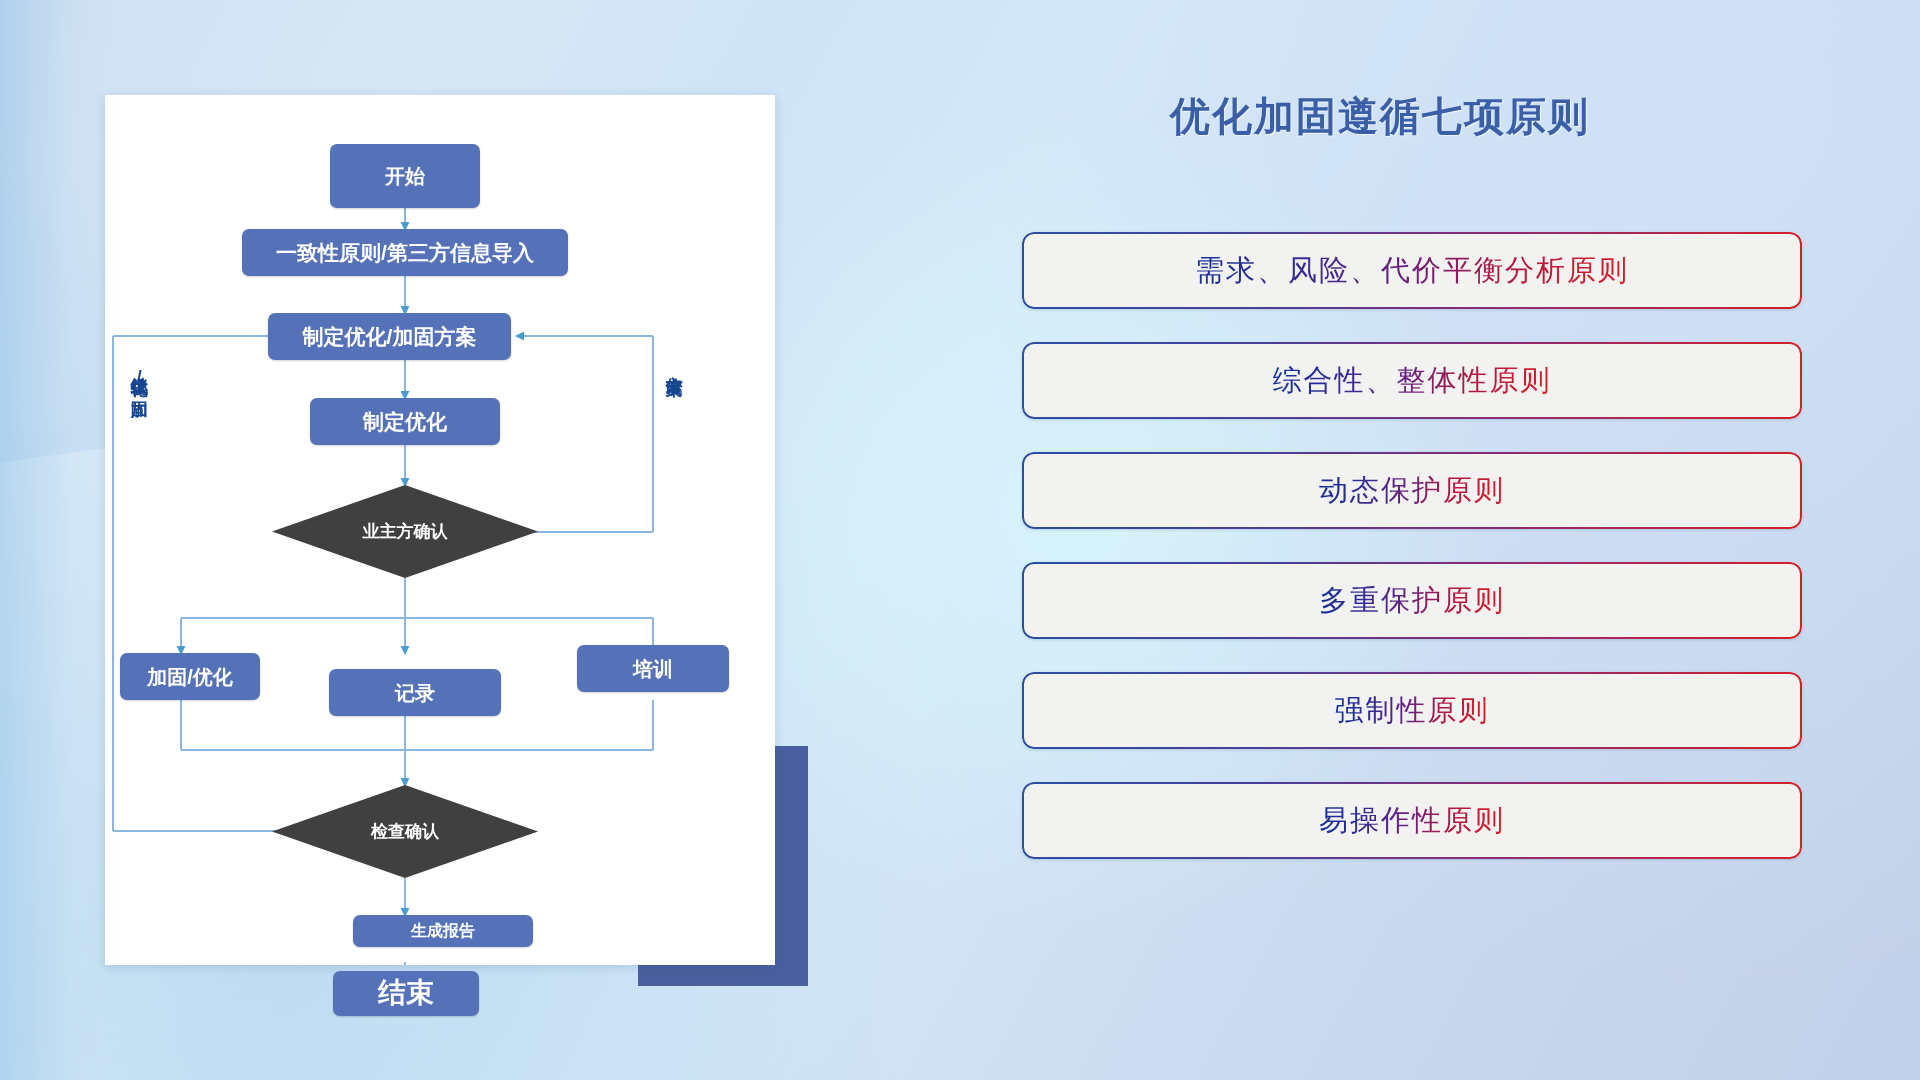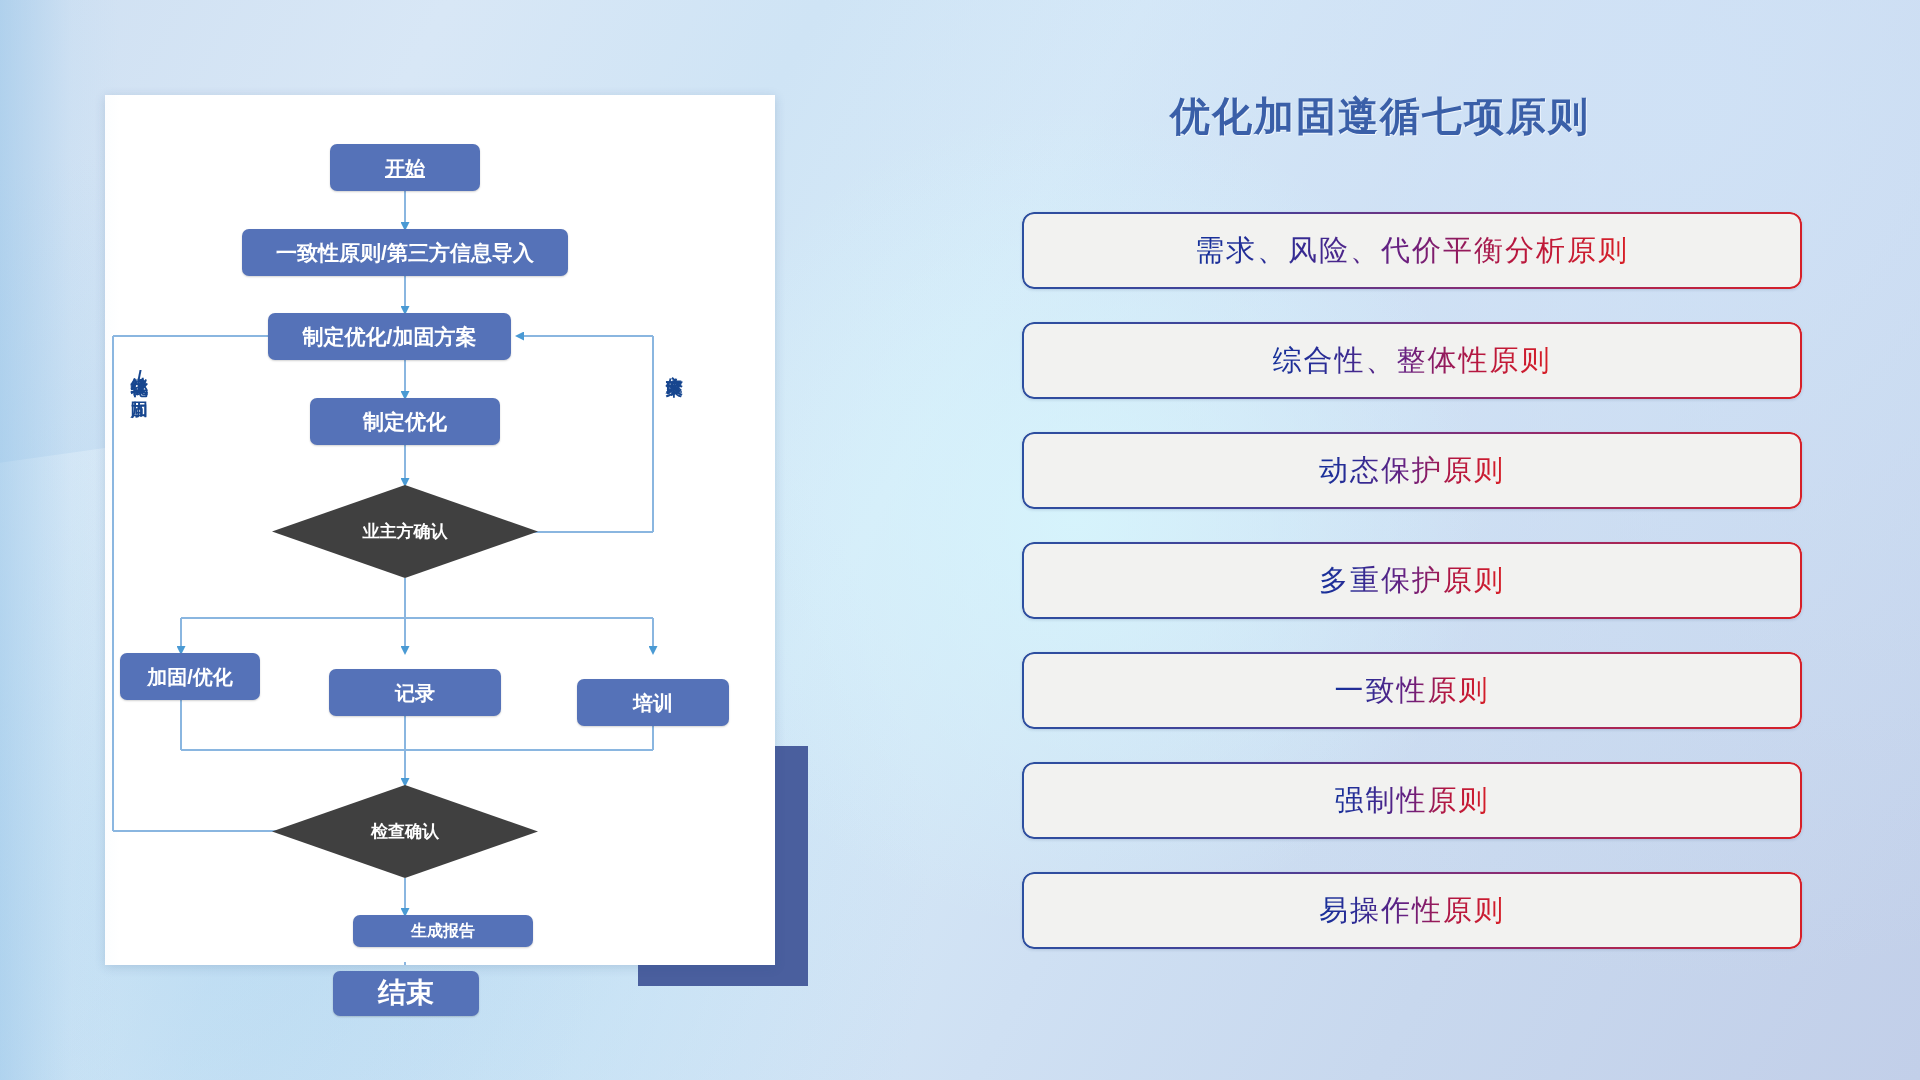--- a/index.html
+++ b/index.html
@@ -62,21 +62,21 @@
     letter-spacing:1px;line-height:1.05;white-space:nowrap;
   }
 
   
   .rtitle{
     position:absolute;left:1020px;top:89px;width:720px;
     text-align:center;font-size:40px;font-weight:bold;color:#3a5fa8;
     letter-spacing:2px;
     text-shadow:1px 1px 0 rgba(255,255,255,.6);
   }
-  .plist{position:absolute;left:1022px;top:212px;width:780px;}
+  .plist{position:absolute;left:1022px;top:232px;width:780px;}
   .pitem{
     position:relative;box-sizing:border-box;
     height:77px;margin-bottom:33px;
     background:#f2f2f0;
     border-radius:12px;
     display:flex;align-items:center;justify-content:center;
     box-shadow:0 1px 3px rgba(60,90,140,.20);
   }
   .pitem .bdr{
     position:absolute;left:0;top:0;right:0;bottom:0;
@@ -141,21 +141,21 @@
         <line x1="207" y1="736" x2="8" y2="736"></line>
         <line x1="8" y1="736" x2="8" y2="241"></line>
         <line x1="8" y1="241" x2="192" y2="241" marker-end="url(#ar)"></line>
 
         <line x1="393" y1="437" x2="548" y2="437"></line>
         <line x1="548" y1="437" x2="548" y2="241"></line>
         <line x1="548" y1="241" x2="412" y2="241" marker-end="url(#arL)"></line>
       </g>
     </svg>
 
-    <div class="node" style="left:225px;top:49px;width:150px;height:47px;font-size:20px;text-decoration:underline;">
+    <div class="node" style="left:225px;top:49px;width:150px;height:64px;font-size:20px;">
       <span>开始</span>
     </div>
 
     <div class="node" style="left:137px;top:134px;width:326px;height:47px;font-size:21px;">
       <span>一致性原则/第三方信息导入</span>
     </div>
 
     <div class="node" style="left:163px;top:218px;width:243px;height:47px;font-size:21px;">
       <span>制定优化/加固方案</span>
     </div>
@@ -169,21 +169,21 @@
     </div>
 
     <div class="node" style="left:15px;top:558px;width:140px;height:47px;font-size:20px;">
       <span>加固/优化</span>
     </div>
 
     <div class="node" style="left:224px;top:558px;width:172px;height:47px;font-size:20px;margin-top:16px;">
       <span>记录</span>
     </div>
 
-    <div class="node" style="left:472px;top:584px;width:152px;height:47px;font-size:20px;">
+    <div class="node" style="left:472px;top:550px;width:152px;height:47px;font-size:20px;">
       <span>培训</span>
     </div>
 
     <div class="diamond" style="left:167px;top:690px;width:266px;height:93px;font-size:17px;">
       <span>检查确认</span>
     </div>
 
     <div class="node" style="left:210px;top:820px;width:180px;height:32px;font-size:16px;margin-left:38px;">
       <span>生成报告</span>
     </div>
@@ -214,24 +214,20 @@
     <div class="pitem">
       <span class="bdr"></span>
       <span class="ptext">动态保护原则</span>
     </div>
 
     <div class="pitem">
       <span class="bdr"></span>
       <span class="ptext">多重保护原则</span>
     </div>
 
-    <div class="pitem">
-      <span class="bdr"></span>
-      <span class="ptext">一致性原则</span>
-    </div>
 
     <div class="pitem">
       <span class="bdr"></span>
       <span class="ptext">强制性原则</span>
     </div>
 
     <div class="pitem">
       <span class="bdr"></span>
       <span class="ptext">易操作性原则</span>
     </div>

